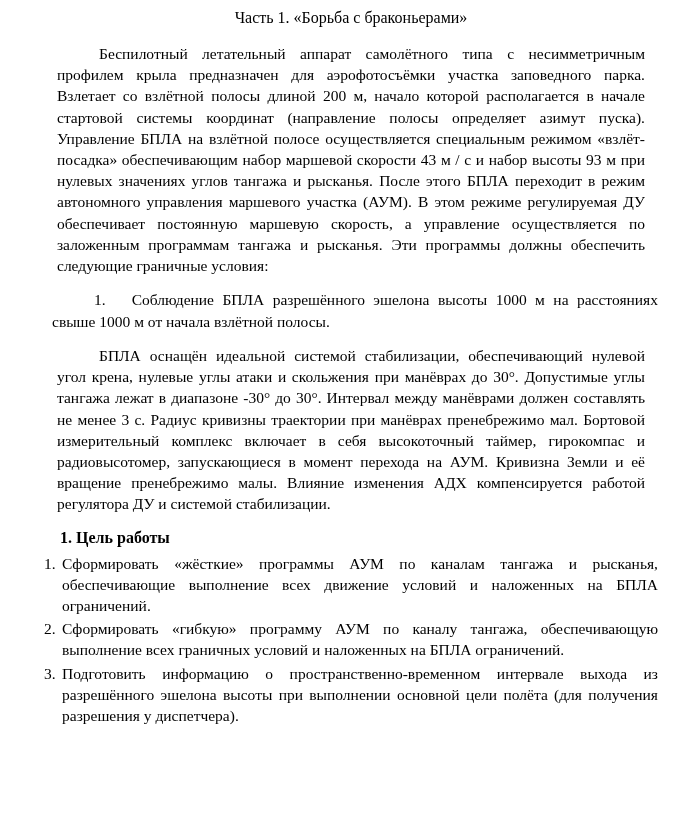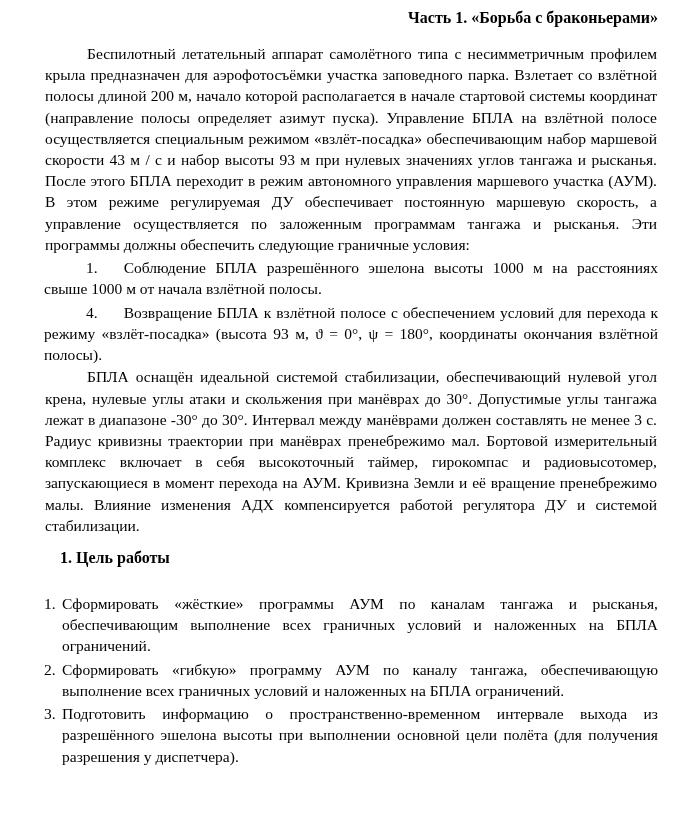--- a/index.html
+++ b/index.html
@@ -14,40 +14,40 @@
     font-family: "Liberation Serif", "DejaVu Serif", serif;
     color: #000000;
     font-size: 15.5px;
     line-height: 1.37;
   }
   .page {
     padding: 8px 40px 0 44px;
   }
   .title {
     font-size: 16px;
-    font-weight: bold;
-    text-align: right;
+    font-weight: normal;
+    text-align: center;
     margin: 0 0 14px 0;
     line-height: 1.3;
   }
   .para {
-    margin: 1px;
+    margin: 13px;
     text-align: justify;
     text-indent: 42px;
   }
   .cond {
-    margin: 2px 0 0 0;
+    margin: 2px 0 0 8px;
   }
   .cond-num {
     padding-right: 26px;
   }
   .section {
     font-size: 16px;
     font-weight: bold;
-    margin: 12px 0 24px 0;
+    margin: 12px 0 4px 0;
     padding-left: 16px;
     line-height: 1.3;
   }
   .goal {
     display: flex;
     margin: 0 0 2px 0;
   }
   .goal-num {
     flex: 0 0 18px;
   }
@@ -62,29 +62,28 @@
 <div class="page">
 
   <h1 class="title">Часть 1. «Борьба с браконьерами»</h1>
 
   <p class="para">Беспилотный летательный аппарат самолётного типа с несимметричным профилем крыла предназначен для аэрофотосъёмки участка заповедного парка. Взлетает со взлётной полосы длиной 200 м, начало которой располагается в начале стартовой системы координат (направление полосы определяет азимут пуска). Управление БПЛА на взлётной полосе осуществляется специальным режимом «взлёт-посадка» обеспечивающим набор маршевой скорости 43 м / с и набор высоты 93 м при нулевых значениях углов тангажа и рысканья. После этого БПЛА переходит в режим автономного управления маршевого участка (АУМ). В этом режиме регулируемая ДУ обеспечивает постоянную маршевую скорость, а управление осуществляется по заложенным программам тангажа и рысканья. Эти программы должны обеспечить следующие граничные условия:</p>
 
   <p class="para cond"><span class="cond-num">1.</span><span class="cond-text">Соблюдение БПЛА разрешённого эшелона высоты 1000 м на расстояниях свыше 1000 м от начала взлётной полосы.</span></p>
 
 
 
-  <p class="para cond"><span class="cond-num">4.</span><span class="cond-text">Возвращение БПЛА к взлётной полосе с обеспечением условий для перехода к режиму «взлёт-посадка» (высота 93 м, ϑ = 0°, ψ = 180°, координаты окончания взлётной полосы).</span></p>
 
   <p class="para">БПЛА оснащён идеальной системой стабилизации, обеспечивающий нулевой угол крена, нулевые углы атаки и скольжения при манёврах до 30°. Допустимые углы тангажа лежат в диапазоне -30° до 30°. Интервал между манёврами должен составлять не менее 3 с. Радиус кривизны траектории при манёврах пренебрежимо мал. Бортовой измерительный комплекс включает в себя высокоточный таймер, гирокомпас и радиовысотомер, запускающиеся в момент перехода на АУМ. Кривизна Земли и её вращение пренебрежимо малы. Влияние изменения АДХ компенсируется работой регулятора ДУ и системой стабилизации.</p>
 
   <h2 class="section">1. Цель работы</h2>
 
   <div class="goal">
     <span class="goal-num">1.</span>
-    <span class="goal-text">Сформировать «жёсткие» программы АУМ по каналам тангажа и рысканья, обеспечивающим выполнение всех граничных условий и наложенных на БПЛА ограничений.</span>
+    <span class="goal-text">Сформировать «жёсткие» программы АУМ по каналам тангажа и рысканья, обеспечивающие выполнение всех движение условий и наложенных на БПЛА ограничений.</span>
   </div>
 
   <div class="goal">
     <span class="goal-num">2.</span>
     <span class="goal-text">Сформировать «гибкую» программу АУМ по каналу тангажа, обеспечивающую выполнение всех граничных условий и наложенных на БПЛА ограничений.</span>
   </div>
 
   <div class="goal">
     <span class="goal-num">3.</span>
     <span class="goal-text">Подготовить информацию о пространственно-временном интервале выхода из разрешённого эшелона высоты при выполнении основной цели полёта (для получения разрешения у диспетчера).</span>

